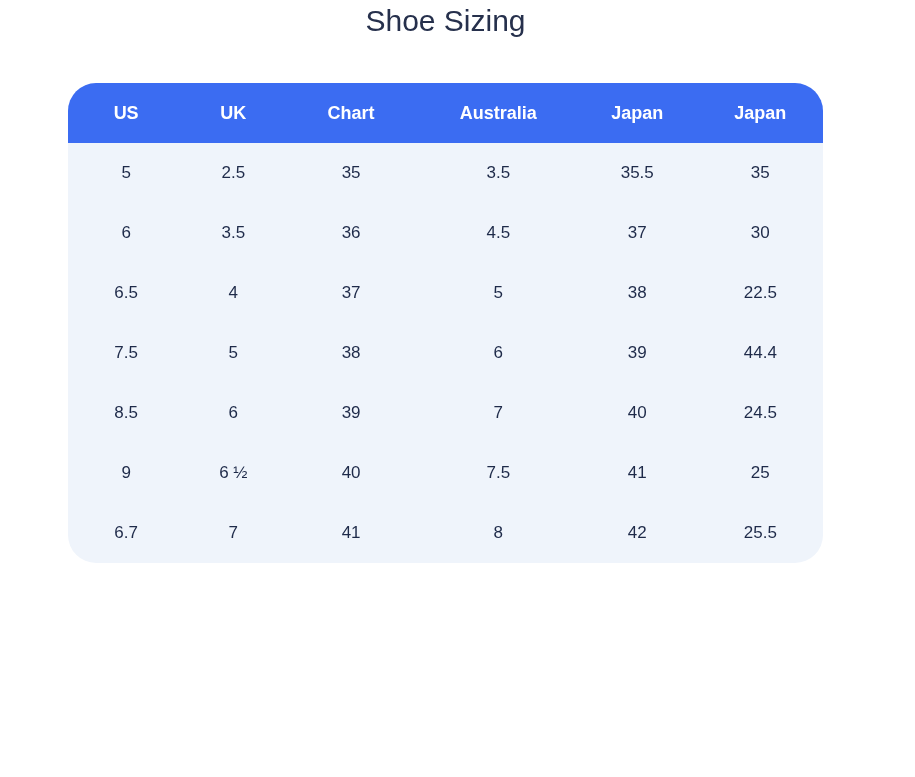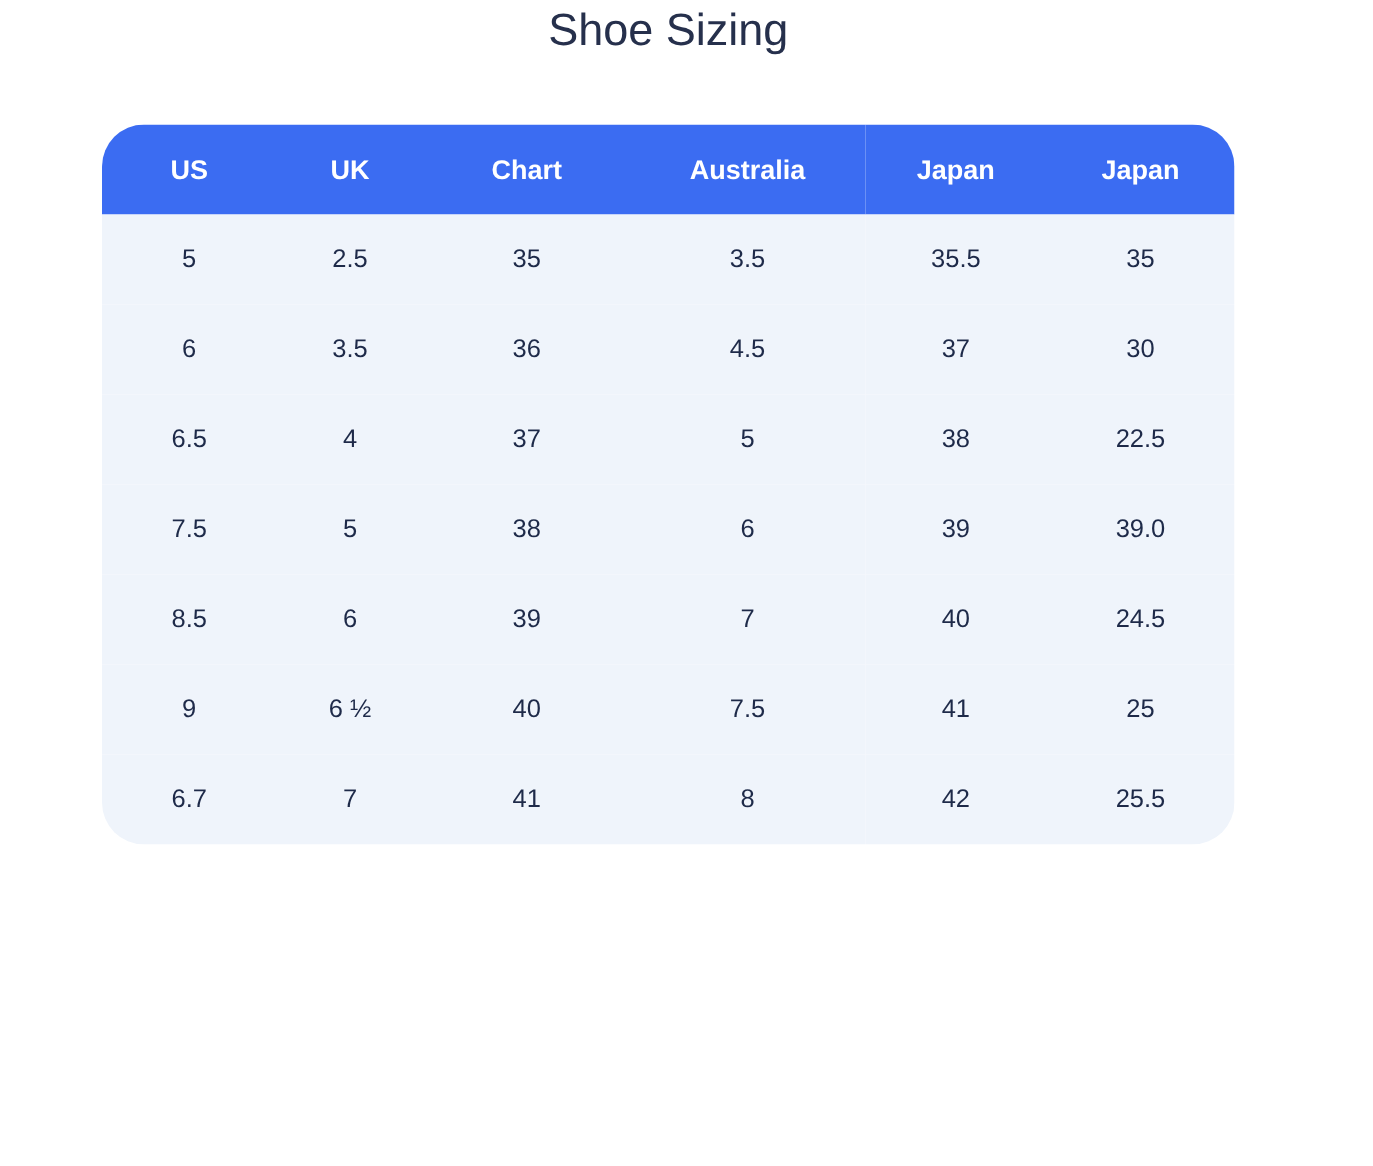--- a/index.html
+++ b/index.html
@@ -120,21 +120,21 @@
               <td>5</td>
               <td>38</td>
               <td>22.5</td>
             </tr>
             <tr>
               <td>7.5</td>
               <td>5</td>
               <td>38</td>
               <td>6</td>
               <td>39</td>
-              <td>39.0</td>
+              <td>44.4</td>
             </tr>
             <tr>
               <td>8.5</td>
               <td>6</td>
               <td>39</td>
               <td>7</td>
               <td>40</td>
               <td>24.5</td>
             </tr>
             <tr>

